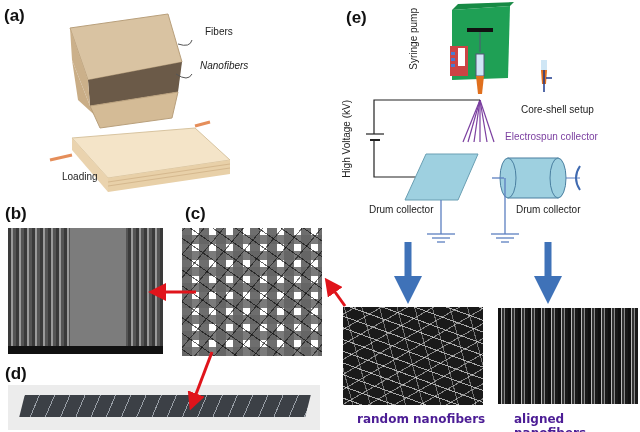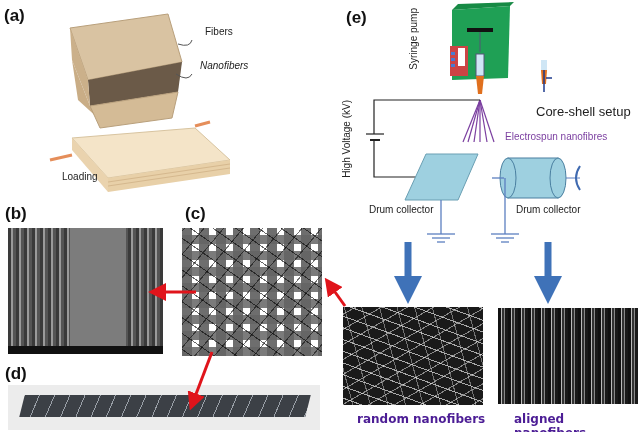--- a/index.html
+++ b/index.html
@@ -126,22 +126,22 @@
   </g>
   <g>
     <rect x="541" y="60" width="6" height="10" fill="#cfe6f5"></rect>
     <polygon points="541,70 547,70 546,84 542,84" fill="#e0701e"></polygon>
     <line x1="544" y1="70" x2="544" y2="92" stroke="#1c3a8c" stroke-width="1.5"></line>
     <line x1="546" y1="78" x2="552" y2="78" stroke="#1c3a8c" stroke-width="1.5"></line>
   </g>
 </svg>
 <div class="abs lbl" style="left:408px;top:8px;writing-mode:vertical-rl;transform:rotate(180deg);font-size:10px;">Syringe pump</div>
 <div class="abs lbl" style="left:341px;top:100px;writing-mode:vertical-rl;transform:rotate(180deg);font-size:10px;">High Voltage (kV)</div>
-<div class="abs lbl" style="left:536px;top:104px;font-size:13px;">Core-shell setup</div>
-<div class="abs lbl" style="left:505px;top:131px;font-size:10px;color:#7b3fa0;">Electrospun nanofibres</div>
+<div class="abs lbl" style="left:521px;top:104px;font-size:10px;">Core-shell setup</div>
+<div class="abs lbl" style="left:505px;top:131px;font-size:10px;color:#7b3fa0;">Electrospun collector</div>
 <div class="abs lbl" style="left:369px;top:204px;font-size:10px;">Drum collector</div>
 <div class="abs lbl" style="left:516px;top:204px;font-size:10px;">Drum collector</div>
 
 <div class="abs" style="left:343px;top:307px;width:140px;height:98px;background:#1a1a1a;overflow:hidden;">
   <div class="abs" style="inset:0;background:repeating-linear-gradient(20deg,transparent 0 6px,rgba(230,230,230,.7) 6px 7px,transparent 7px 11px),repeating-linear-gradient(-30deg,transparent 0 5px,rgba(210,210,210,.6) 5px 6px,transparent 6px 13px),repeating-linear-gradient(75deg,transparent 0 9px,rgba(200,200,200,.5) 9px 10px,transparent 10px 17px);"></div>
 </div>
 <div class="abs" style="left:498px;top:308px;width:140px;height:96px;background:repeating-linear-gradient(90deg,#111 0 3px,#bbb 3px 4px,#333 4px 6px,#888 6px 7px,#1a1a1a 7px 10px);"></div>
 <div class="abs caption" style="left:357px;top:412px;">random nanofibers</div>
 <div class="abs caption" style="left:514px;top:412px;">aligned nanofibers</div>
 

